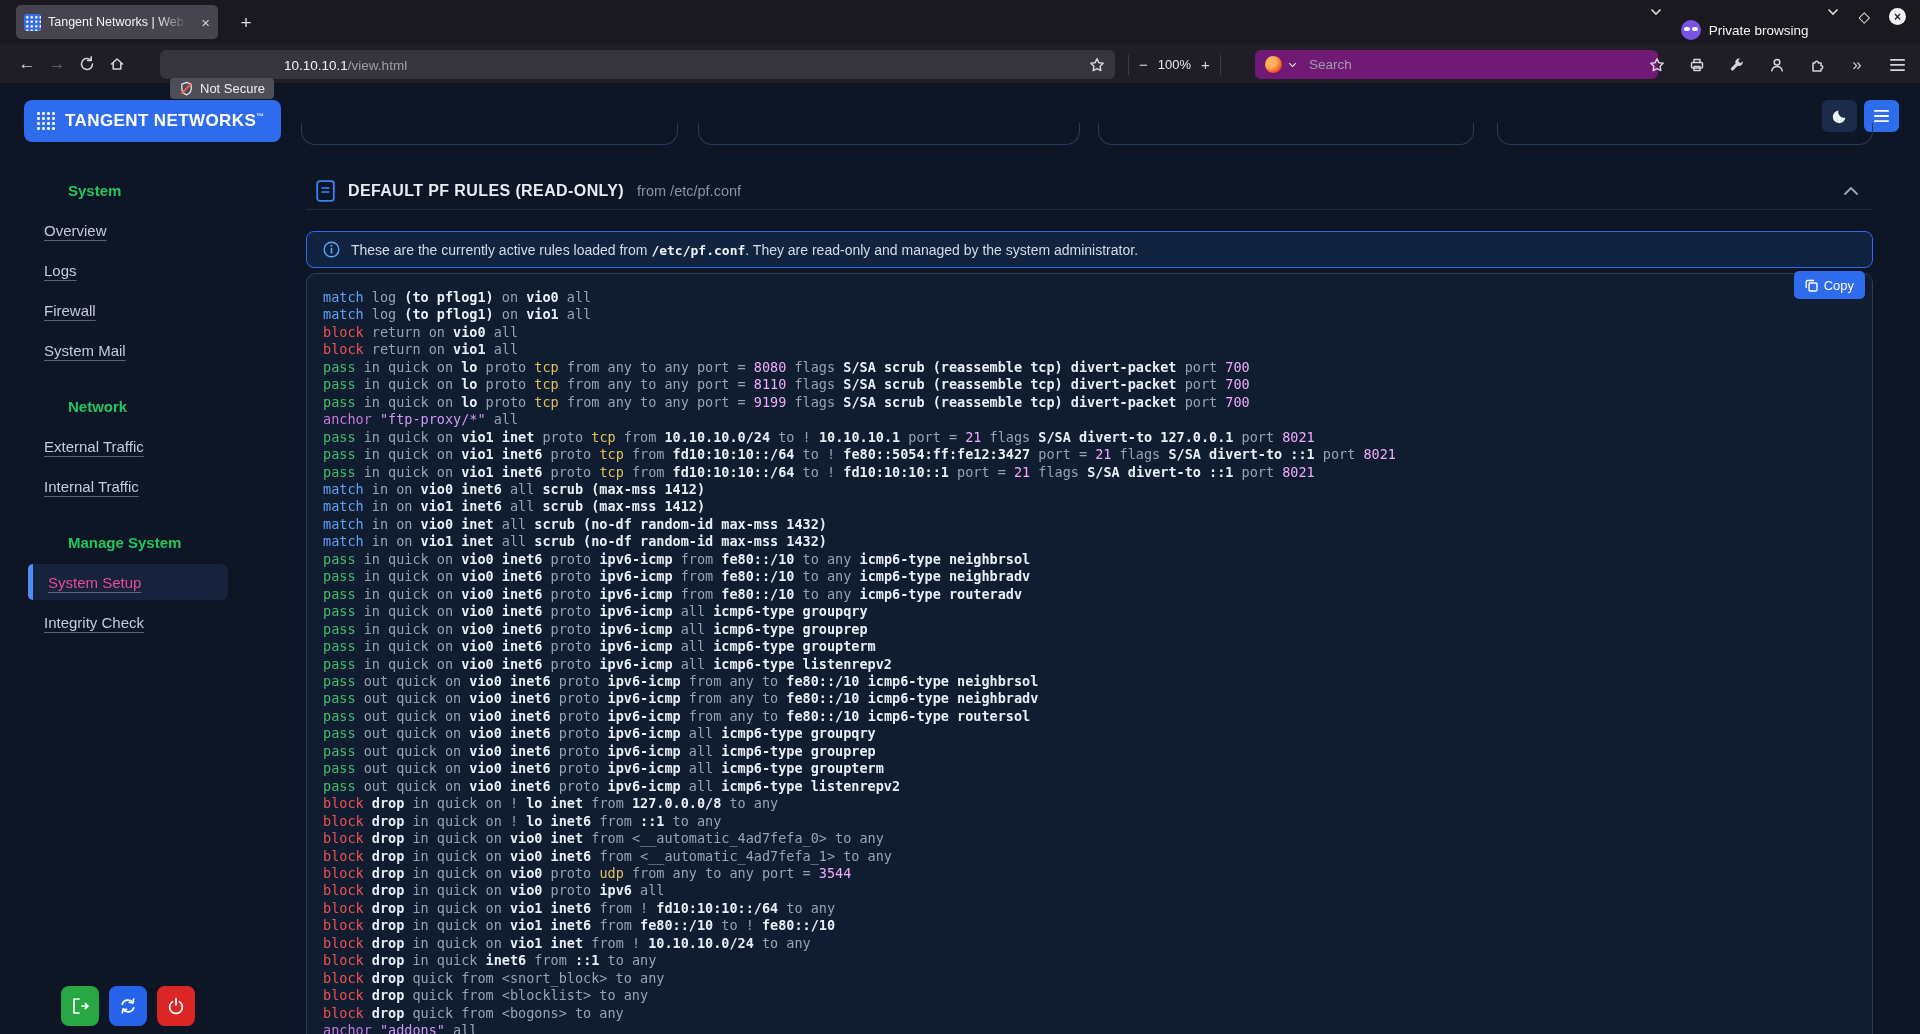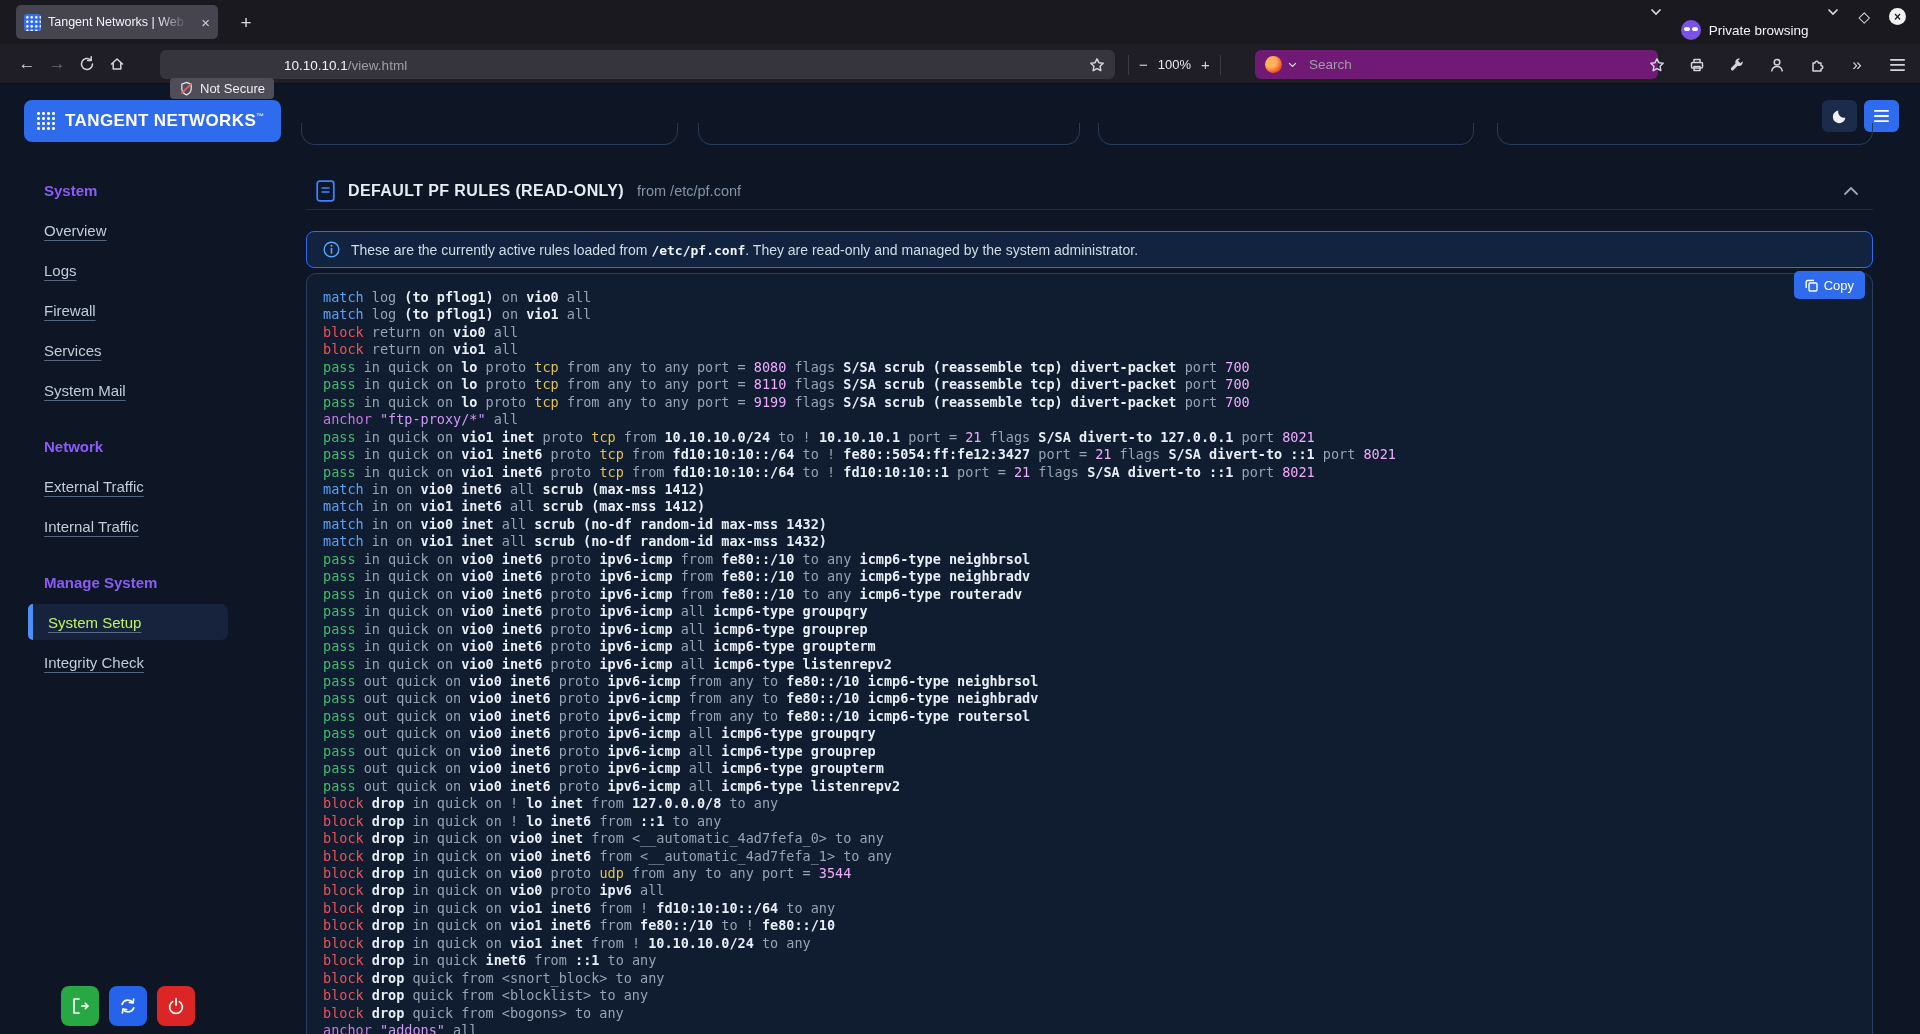--- a/index.html
+++ b/index.html
@@ -69,28 +69,28 @@
                background-size:5px 5px; }
   .logo-text { color:#fff; font-size:17px; font-weight:bold; letter-spacing:.4px; }
   .logo-tm { color:#e6ecff; font-size:8px; vertical-align:super; }
   .top-right-btn { position:absolute; top:16px; width:35px; height:32px; border-radius:6px;
                    display:flex; align-items:center; justify-content:center; }
   .btn-moon { right:63px; background:#1d2b4a; }
   .btn-menu { right:21px; background:#2f6bed; color:#fff; font-size:17px; }
 
   
   .sidebar { position:absolute; left:0; top:0; width:250px; padding-top:86px; }
-  .side-heading { height:40px; display:flex; align-items:center; padding-left:44px; color:#8b5cf6;
+  .side-heading { height:40px; display:flex; align-items:center; padding-left:68px; color:#22c55e;
                   font-size:15px; font-weight:bold; }
   .side-item { height:40px; display:flex; align-items:center; padding-left:44px; color:#bfccda;
                font-size:15px; text-decoration:underline; text-decoration-color:rgba(150,175,205,.5);
                text-underline-offset:4px; cursor:pointer; }
   .side-section { margin-bottom:16px; }
   .side-item.active { height:36px; margin:2px 0; width:200px; margin-left:28px; padding-left:20px;
-                      background:#17233c; border-radius:7px; position:relative; color:#bef264; }
+                      background:#17233c; border-radius:7px; position:relative; color:#ec4899; }
   .side-item.active::before { content:""; position:absolute; left:0; top:0; bottom:0; width:5px;
                               border-radius:7px 0 0 7px; background:#4f8ef7; }
 
   
   .content { position:absolute; left:306px; top:0; width:1567px; height:950px; }
   .card-stub { position:absolute; height:22px; border:1px solid #273a58; border-top:none;
                border-radius:0 0 14px 14px; top:39px; }
   .sec-header { position:absolute; left:0; top:92px; width:100%; height:30px; display:flex;
                 align-items:center; gap:13px; }
   .doc-icon { margin-left:10px; }
@@ -267,21 +267,20 @@
         </g>
       </svg>
   </div>
 
   <div class="sidebar" id="sidebar">
       <div class="side-section">
         <div class="side-heading">System</div>
         <div class="side-item">Overview</div>
         <div class="side-item">Logs</div>
         <div class="side-item">Firewall</div>
-        <div class="side-item">Services</div>
         <div class="side-item">System Mail</div>
       </div>
       <div class="side-section">
         <div class="side-heading">Network</div>
         <div class="side-item">External Traffic</div>
         <div class="side-item">Internal Traffic</div>
       </div>
       <div class="side-section">
         <div class="side-heading">Manage System</div>
         <div class="side-item active">System Setup</div>

